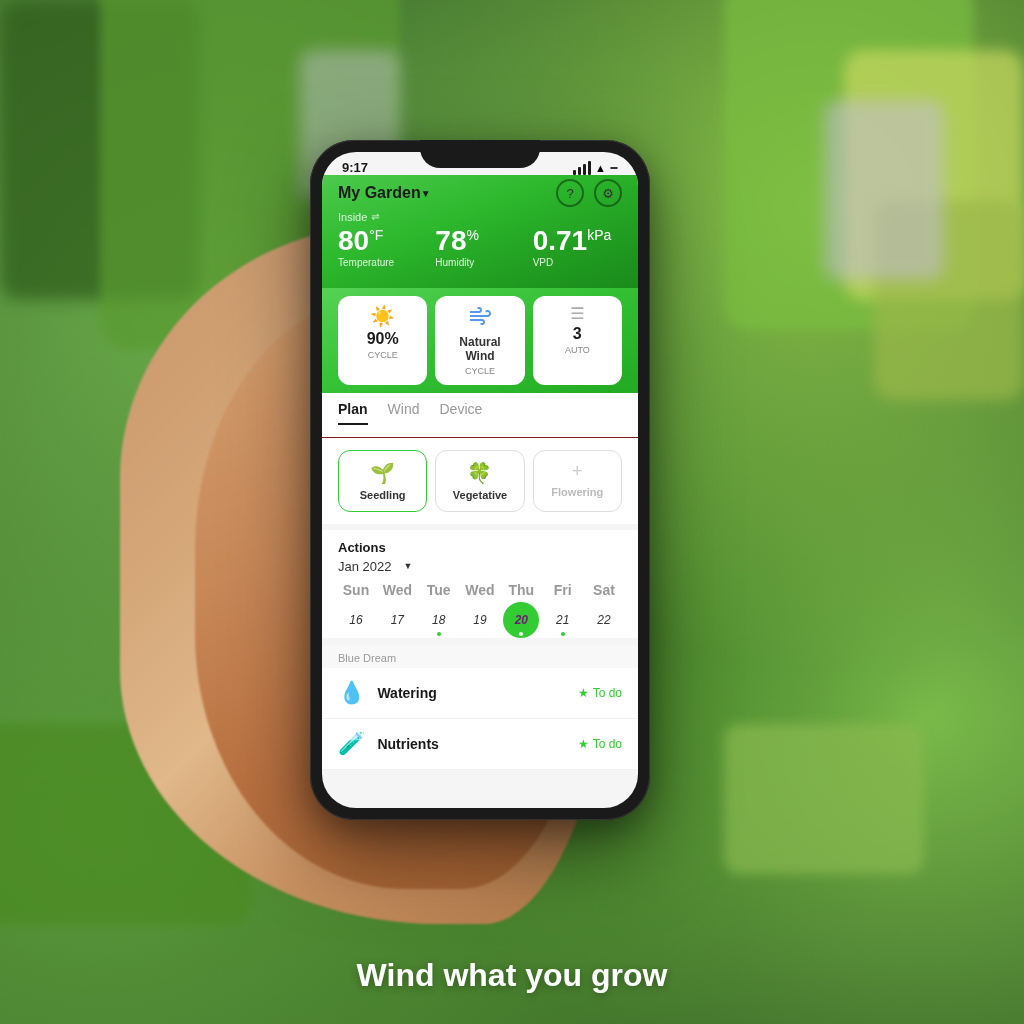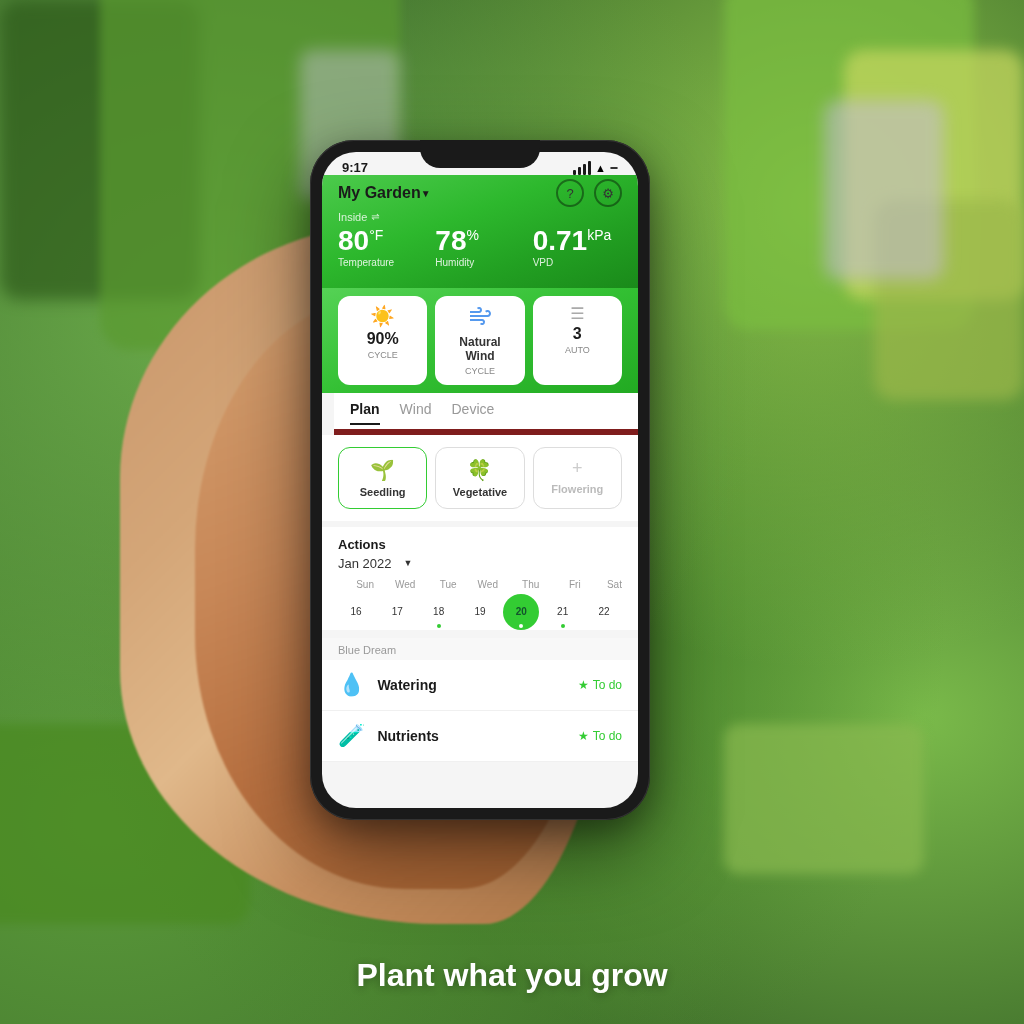--- a/index.html
+++ b/index.html
@@ -241,25 +241,24 @@
     .card-label {
       font-size: 9px;
       color: #888;
       text-align: center;
       line-height: 1.2;
     }
 
     
     .tab-bar {
       display: flex;
-      padding: 8px 16px 4px;
+      padding: 8px 16px 12px;
       gap: 20px;
       background: white;
-      border-bottom: 6px solid #7f1d1d;
-      margin-left: 12px;
+      border-bottom: 1px solid #7f1d1d;
     }
     .tab-item {
       font-size: 14px;
       color: #999;
       padding-bottom: 6px;
       cursor: pointer;
     }
     .tab-item.active {
       color: #1a1a1a;
       font-weight: 700;
@@ -320,40 +319,42 @@
       margin-bottom: 8px;
     }
 
     
     .calendar-row {
       display: flex;
       justify-content: space-between;
       margin-bottom: 4px;
     }
     .cal-day-header {
-      font-size: 10px;
+      font-size: 14px;
       color: #999;
-      text-align: right;
+      text-align: center;
       width: 36px;
+      font-weight: bold;
     }
     .cal-day {
       width: 36px;
       height: 36px;
       display: flex;
       flex-direction: column;
       align-items: center;
       justify-content: center;
-      font-size: 10px;
+      font-size: 12px;
       color: #333;
       font-weight: 500;
       position: relative;
+      font-style: italic;
     }
     .cal-day.today {
       background: #33cc33;
-      color: #14532d;
+      color: #701a75;
       border-radius: 50%;
       font-weight: 700;
     }
     .cal-dot {
       width: 4px;
       height: 4px;
       background: #33cc33;
       border-radius: 50%;
       position: absolute;
       bottom: 2px;
@@ -577,13 +578,13 @@
             <span>★</span>
             <span>To do</span>
           </div>
         </div>
       </div>
 
     </div>
   </div>
 </div>
 
-<div class="tagline">Plant what you grow</div>
+<div class="tagline">Wind what you grow</div>
 
 </body></html>

